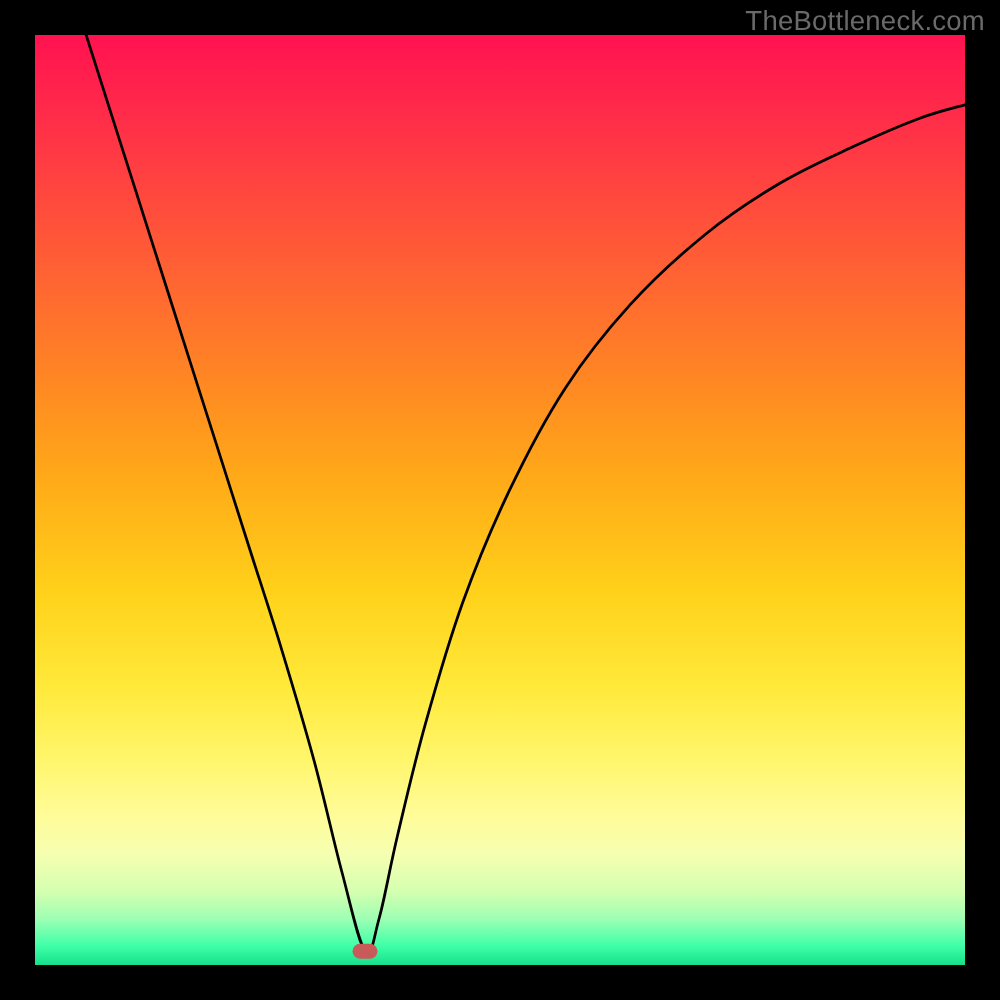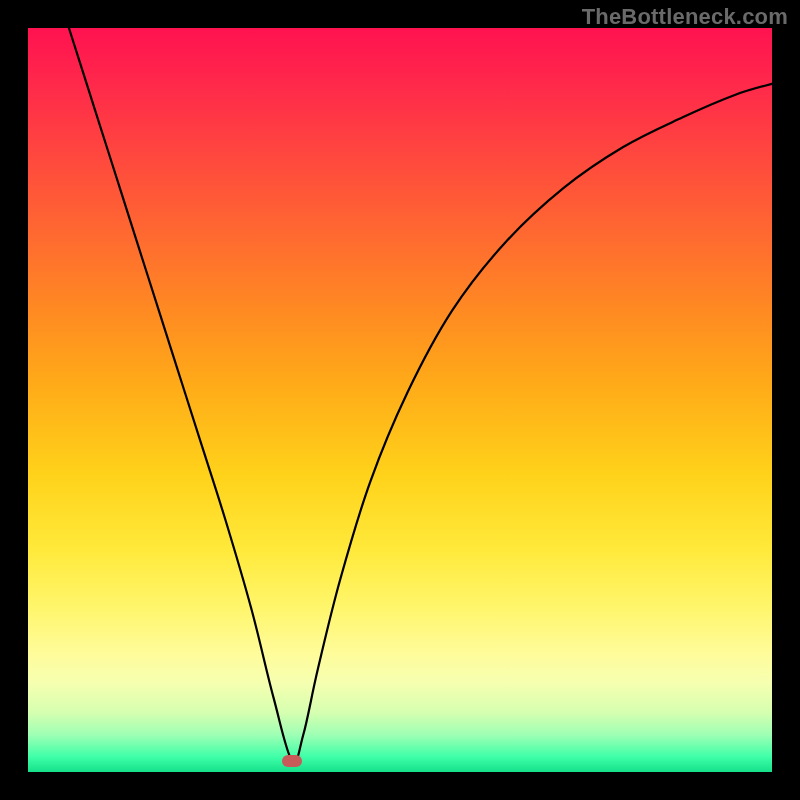--- a/index.html
+++ b/index.html
@@ -34,21 +34,21 @@
       #15e08a 100%
     );
   }
   .watermark {
     position: absolute;
     top: 4px;
     right: 12px;
     font-family: Arial, Helvetica, sans-serif;
     font-size: 22px;
     color: #6a6a6a;
-    font-weight: 700;
+    font-weight: 400;
     letter-spacing: 0.2px;
     user-select: none;
   }
   svg.curve {
     position: absolute;
     left: 0; top: 0;
     width: 100%;
     height: 100%;
   }
   .marker {

